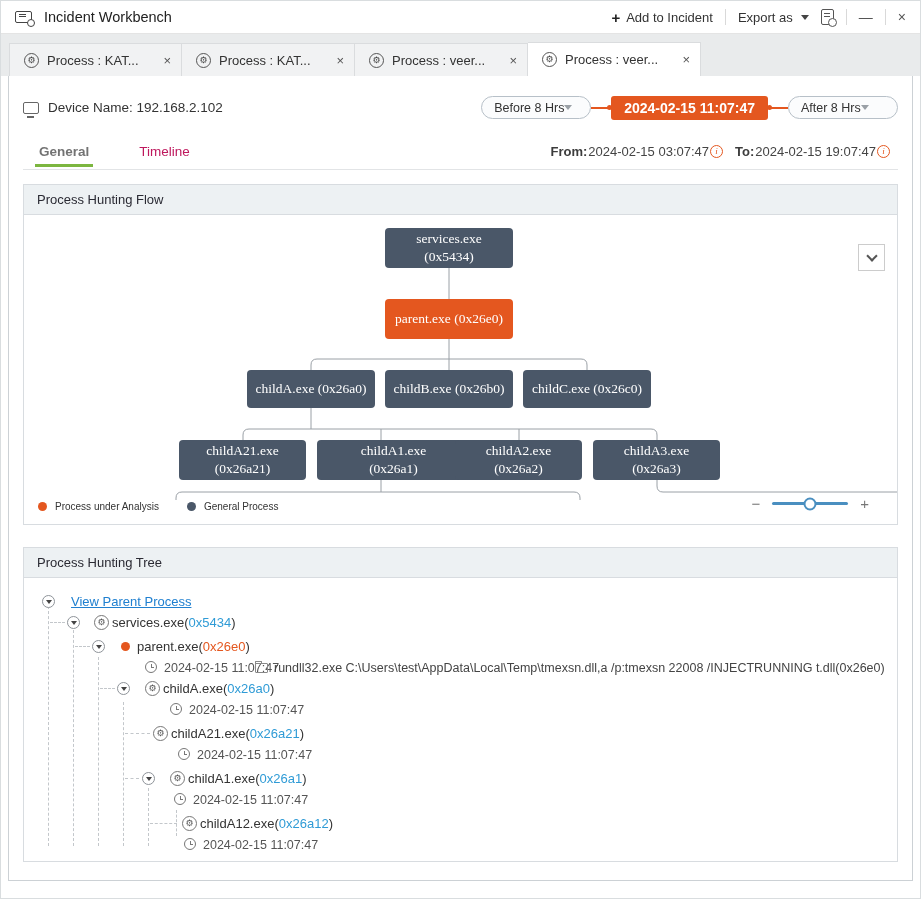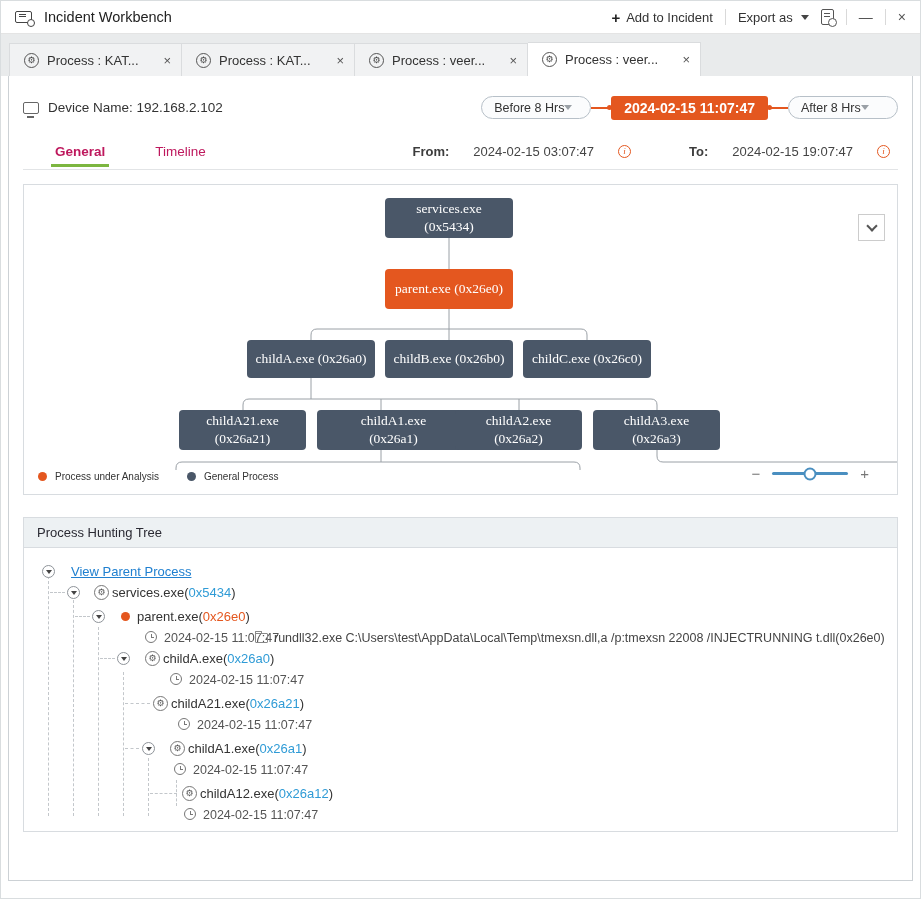--- a/index.html
+++ b/index.html
@@ -43,23 +43,23 @@
   .pill .caret-sm { width:0; height:0; border-left:4px solid transparent; border-right:4px solid transparent; border-top:5px solid #9aa0a6; }
   .oconn { width:20px; height:2px; background:var(--accent); position:relative; }
   .oconn::after { content:""; position:absolute; width:5px; height:5px; border-radius:50%; background:var(--accent); top:-1.5px; }
   .oconn.left::after { right:-1px; }
   .oconn.right::after { left:-1px; }
   .date-btn { background:var(--accent); color:#fff; font-weight:bold; font-size:14px; padding:4px 13px; border-radius:3px; cursor:pointer; white-space:nowrap; }
 
   
   .viewtabs-row { height:37px; display:flex; align-items:center; border-bottom:1px solid #e2e4e6; padding:0 8px 0 14px; }
   .vtab { margin-right:46px; font-size:13.5px; color:#be185d; padding:8px 2px; position:relative; cursor:pointer; }
-  .vtab.active { color:#be185d; font-weight:bold;margin-left:16px; }
+  .vtab.active { color:#737373; font-weight:bold; }
   .vtab.active::after { content:""; position:absolute; left:-2px; right:-2px; bottom:0; height:3px; background:#7cb640; }
-  .range-info { margin-left:auto; display:flex; align-items:center; gap:24px; font-size:13px; color:#444; }
+  .range-info { margin-left:auto; display:flex; align-items:center; gap:1px; font-size:13px; color:#444; }
   .range-lbl { font-weight:bold; color:#3c3c3c; }
   .range-gap { width:10px; }
   .info-icon { width:13px; height:13px; border:1px solid var(--accent); border-radius:50%; color:var(--accent); font-size:9px; display:inline-flex; align-items:center; justify-content:center; font-family:"Liberation Serif",serif; font-style:italic; cursor:pointer; }
 
   
   .panel { border:1px solid #d8dce0; margin-top:14px; }
   .panel.tree-panel { margin-top:22px; }
   .panel-header { height:30px; background:#edf1f3; border-bottom:1px solid #d8dce0; display:flex; align-items:center; padding:0 13px; font-size:13px; color:#2a2a33; }
   .panel-body { position:relative; background:#fff; }
   .flow-body { height:309px; overflow:hidden; }
@@ -179,20 +179,21 @@
         <span>2024-02-15 03:07:47</span>
         <span class="info-icon">i</span>
         <span class="range-gap"></span>
         <span class="range-lbl">To:</span>
         <span>2024-02-15 19:07:47</span>
         <span class="info-icon">i</span>
       </div>
     </div>
 
     <div class="panel">
+      <div class="panel-header">Process Hunting Flow</div>
       <div class="panel-body flow-body" id="flow-body">
         <svg class="flow-svg" id="flow-svg" width="875" height="285">
             <g fill="none" stroke="#9aa0a6" stroke-width="1">
               <path d="M425 53 V84"></path>
               <path d="M425 124 V155 M287 155 V150 Q287 144 293 144 L557 144 Q563 144 563 150 L563 155"></path>
               <path d="M287 193 V214 M219 225 V220 Q219 214 225 214 L627 214 Q633 214 633 220 L633 225 M357 214 V225 M495 214 V225"></path>
               <path d="M357 265 V277 M152 285 V283 Q152 277 158 277 L550 277 Q556 277 556 283 V285 M633 265 V271 Q633 277 639 277 L875 277"></path>
             </g>
           </svg>
         <div class="expand-btn">

